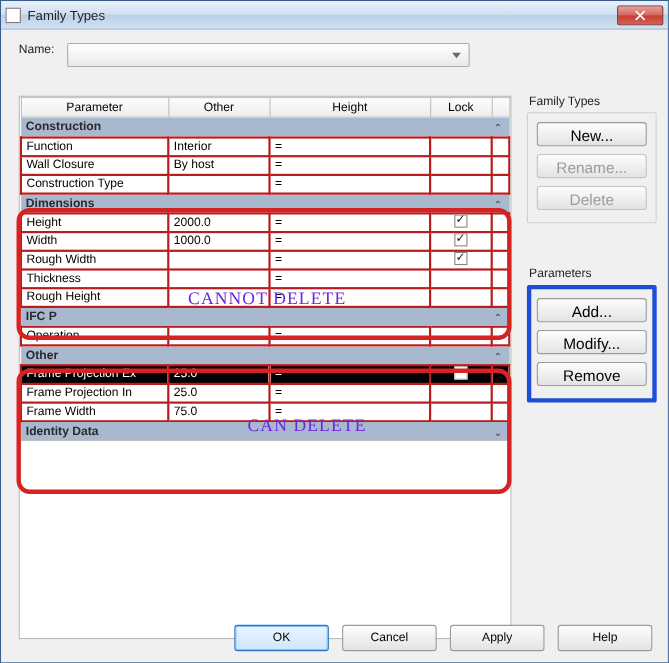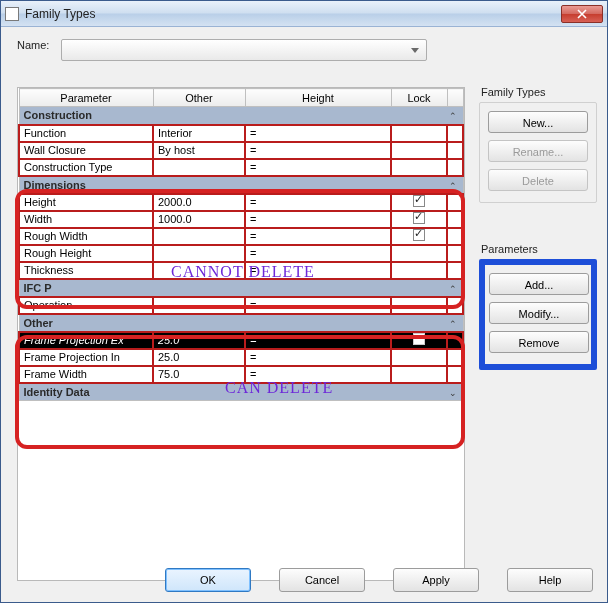--- a/index.html
+++ b/index.html
@@ -116,21 +116,21 @@
   }
   .row td {
     border: 2px solid #b91c1c;
     height: 17px;
     padding: 0 4px;
     background: #fff;
     white-space: nowrap;
     overflow: hidden;
   }
   .row.sel td {
-    background: #000; color: #fff; font-style: italic;
+    background: #000; color: #fff;
   }
   .lockcell { text-align: center; }
   .cb {
     display: inline-block;
     width: 12px; height: 12px;
     border: 1px solid #888;
     background: #fff;
     position: relative;
   }
   .cb.checked::after {
@@ -154,32 +154,32 @@
     margin: 0 0 4px 2px;
   }
   .side-btn {
     display: block;
     width: 100px;
     height: 22px;
     margin: 0 auto 7px auto;
     background: linear-gradient(to bottom,#fdfdfd,#e3e3e3);
     border: 1px solid #9c9c9c;
     border-radius: 3px;
-    font-size: 11px;
+    font-size: 14px;
     text-align: center;
     line-height: 20px;
     cursor: pointer;
   }
   .side-btn.disabled { color: #9a9a9a; border-color:#c4c4c4; cursor:default;}
   .side-gap { height: 40px; }
   
   .footer {
     position: absolute;
     bottom: 10px; right: 14px;
-    display: flex; gap: 28px;
+    display: flex; gap: 12px;
   }
   .fbtn {
     width: 86px; height: 24px;
     background: linear-gradient(to bottom,#fdfdfd,#e3e3e3);
     border: 1px solid #9c9c9c;
     border-radius: 3px;
     font-size: 11px;
     cursor: pointer;
   }
   .fbtn.default {
@@ -292,28 +292,28 @@
                 <td></td>
           </tr>
           <tr class="row">
             <td>Rough Width</td>
             <td></td>
             <td>=</td>
             <td class="lockcell"><span class="cb checked"></span></td>
                 <td></td>
           </tr>
           <tr class="row">
+            <td>Thickness</td>
+            <td></td>
+            <td>=</td>
+            <td class="lockcell"></td>
+                <td></td>
+          </tr>
+          <tr class="row">
             <td>Rough Height</td>
-            <td></td>
-            <td>=</td>
-            <td class="lockcell"></td>
-                <td></td>
-          </tr>
-          <tr class="row">
-            <td>Thickness</td>
             <td></td>
             <td>=</td>
             <td class="lockcell"></td>
                 <td></td>
           </tr>
 
           <tr class="group">
             <td colspan="5" style="overflow:hidden;white-space:nowrap;margin-left:11px;"><span class="group-label">IFC P</span><span class="chev">⌃</span></td>
           </tr>
           <tr class="row">
@@ -363,21 +363,21 @@
 
       <div class="side">
         <div class="side-group-label">Family Types</div>
         <div style="border:1px solid #d0d0d0; padding:8px 4px 4px; border-radius:2px; background:#f0f0f0;">
           <button class="side-btn">New...</button>
           <button class="side-btn disabled">Rename...</button>
           <button class="side-btn disabled">Delete</button>
         </div>
         <div class="side-gap"></div>
         <div class="side-group-label">Parameters</div>
-        <div style="border:6px solid #1d4ed8; padding:8px 4px 4px; border-radius:2px; background:#f0f0f0;">
+        <div style="border:4px solid #1d4ed8; padding:8px 4px 4px; border-radius:2px; background:#f0f0f0;">
           <button class="side-btn">Add...</button>
           <button class="side-btn">Modify...</button>
           <button class="side-btn">Remove</button>
         </div>
       </div>
 
     </div>
 
     <div class="footer">
       <button class="fbtn default">OK</button>

